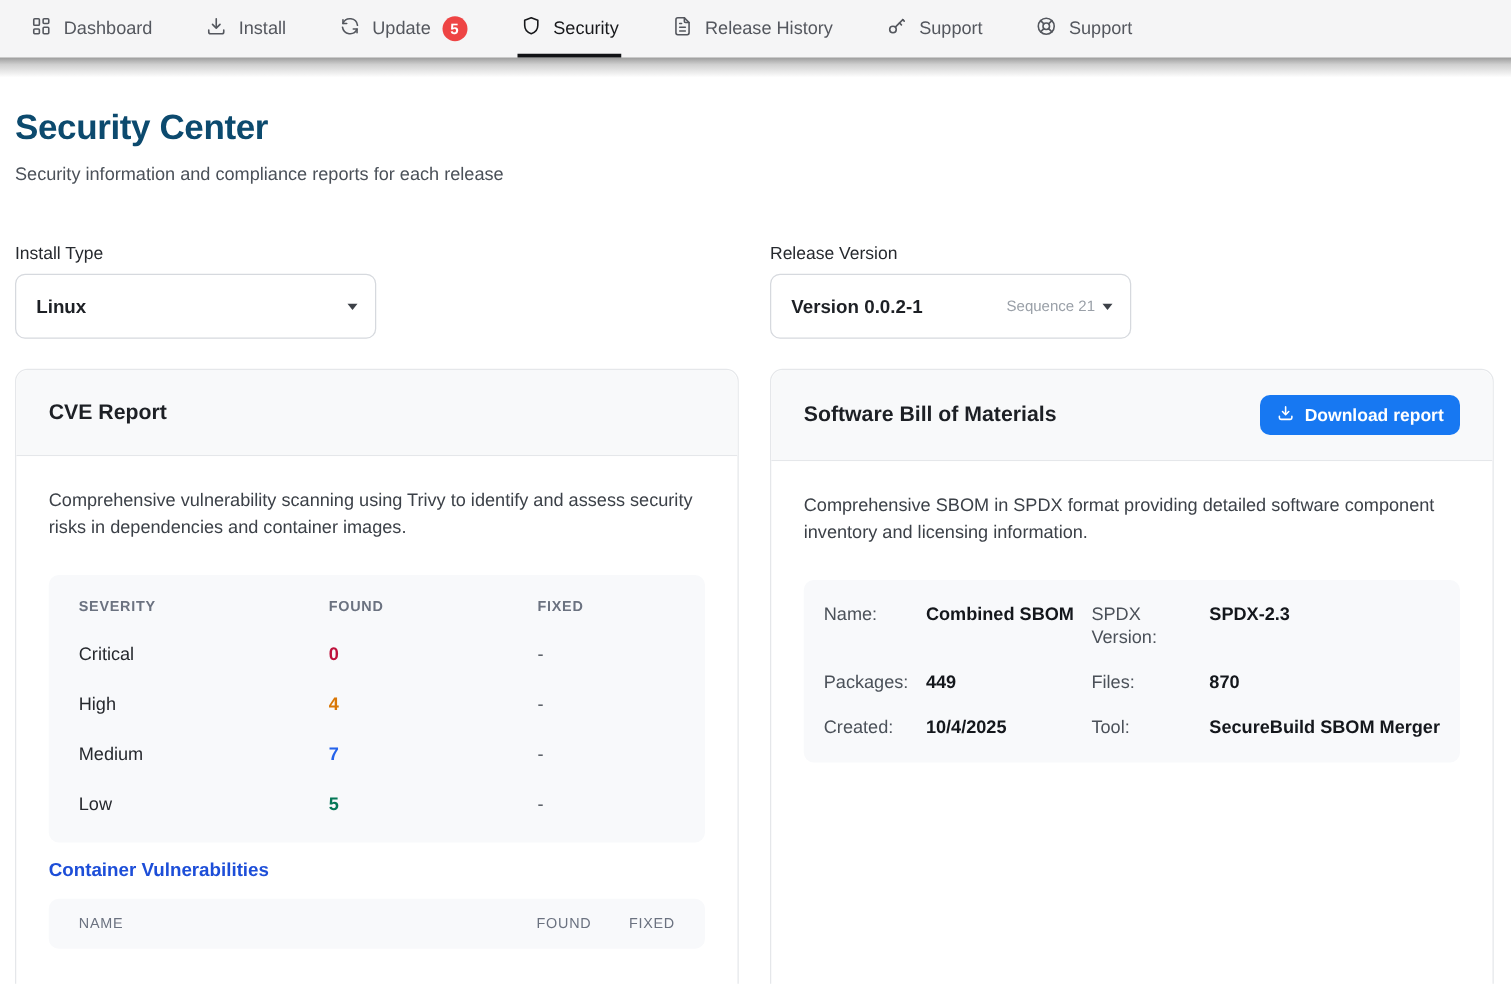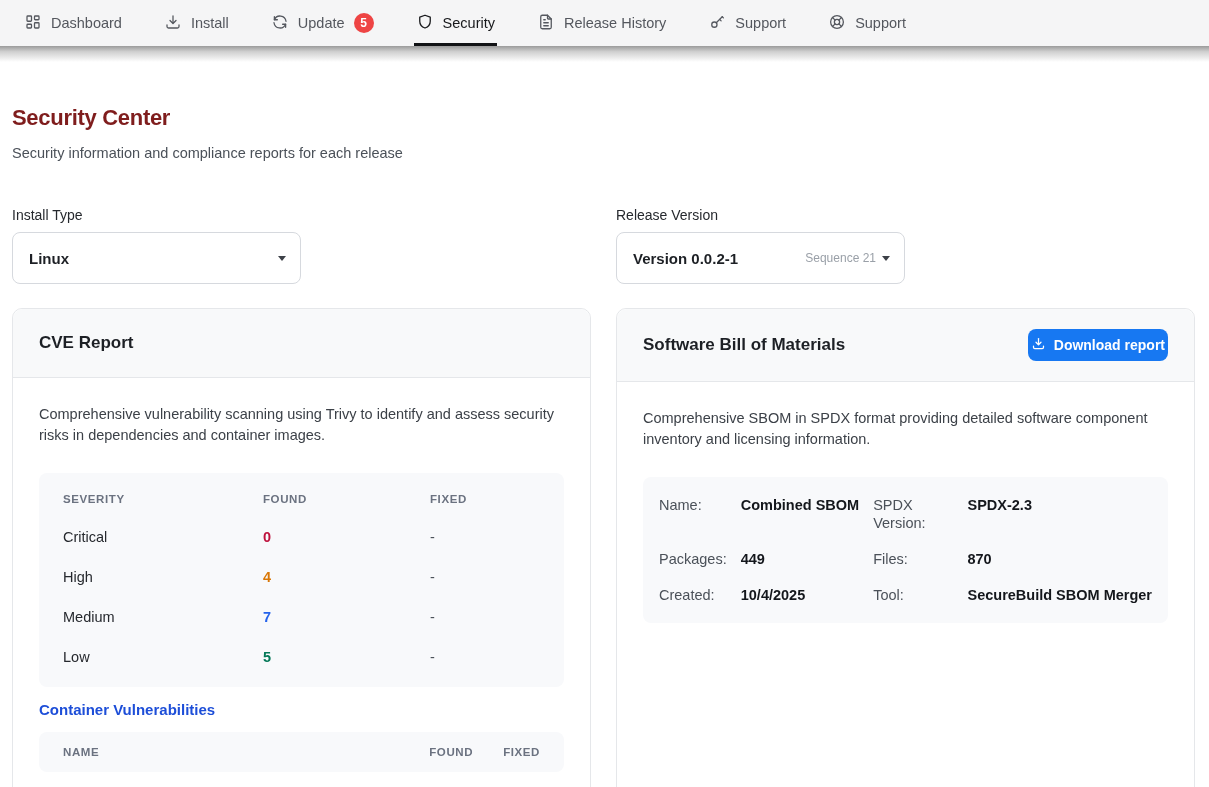--- a/index.html
+++ b/index.html
@@ -17,21 +17,21 @@
   .nav-item.active::after { content: ""; position: absolute; left: -2px; right: -2px;
     bottom: 0; height: 3px; background: #111215; }
   .badge { background: #ee4444; color: #fff; border-radius: 50%; width: 20px; height: 20px;
     display: inline-flex; align-items: center; justify-content: center;
     font-size: 12px; font-weight: 700; }
 
   .scroll-shadow { height: 16px; background: linear-gradient(180deg, #9b9b9b 0%, #cfcfcf 35%, #ffffff 100%); }
 
   
   main { padding: 0 14px 0 12px; }
-  h1 { font-size: 22px; font-weight: 700; color: #7f1d1d; margin-top: 43px; letter-spacing: -0.3px; }
+  h1 { font-size: 28px; font-weight: 700; color: #0c4a6e; margin-top: 24px; letter-spacing: -0.3px; }
   .subtitle { font-size: 14.5px; color: #4b5159; margin-top: 14px; }
 
   
   .filters { display: grid; grid-template-columns: 1fr 1fr; gap: 25px; margin-top: 46px; }
   .filter label { display: block; font-size: 14px; color: #26292e; margin-bottom: 9px; }
   .select { width: 289px; height: 52px; background: #fff; border: 1px solid #d6d9de;
     border-radius: 8px; display: flex; align-items: center; padding: 0 14px 0 16px;
     cursor: pointer; }
   .sel-value { font-size: 15px; font-weight: 700; color: #1d2025; flex: 1; }
   .sel-meta { font-size: 12px; color: #9aa0a8; margin-right: 6px; }
@@ -44,42 +44,42 @@
   .card { border: 1px solid #e5e7ea; border-radius: 10px; background: #fff; min-height: 520px; }
   .card-header { background: #f8f9fa; border-bottom: 1px solid #e5e7ea;
     border-radius: 10px 10px 0 0; padding: 20px 26px; display: flex;
     align-items: center; justify-content: space-between; min-height: 69px; }
   .card-header h2 { font-size: 17px; font-weight: 600; color: #1d2025; }
   .card-body { padding: 26px; }
   .desc { font-size: 14.5px; color: #3c4148; line-height: 1.48; max-width: 520px; }
 
   
   .btn-primary { display: inline-flex; align-items: center; gap: 8px; background: #1778f2;
-    color: #fff; border: none; border-radius: 8px; padding: 7px 3px; font-size: 14px;
+    color: #fff; border: none; border-radius: 8px; padding: 7px 13px; font-size: 14px;
     font-weight: 600; font-family: inherit; cursor: pointer; }
   .btn-primary svg { width: 15px; height: 15px; stroke: #fff; fill: none;
     stroke-width: 2; stroke-linecap: round; stroke-linejoin: round; }
 
   
   .sev-table { background: #f8f9fb; border-radius: 8px; margin-top: 26px; padding: 8px 0 10px; }
   .sev-head, .sev-row { display: grid; grid-template-columns: 200px 167px 1fr;
     padding: 0 24px; align-items: center; }
   .sev-head { padding-top: 12px; padding-bottom: 12px; }
   .sev-head span { font-size: 11.5px; font-weight: 700; letter-spacing: 0.6px;
     color: #6b7280; text-transform: uppercase; }
   .sev-row { padding-top: 12px; padding-bottom: 12px; }
   .sev-row .sev-name { font-size: 14.5px; color: #26292e; }
   .sev-row .sev-found { font-size: 14.5px; font-weight: 700; }
   .sev-row .sev-fixed { font-size: 14.5px; color: #4b5159; }
 
   
   .cv-title { font-size: 15px; font-weight: 600; color: #1d4ed8; margin-top: 14px; }
   .cv-head { background: #f8f9fb; border-radius: 8px; margin-top: 14px; height: 40px;
     display: flex; align-items: center; padding: 0 24px; }
-  .cv-head span { font-size: 11.5px; font-weight: 700; letter-spacing: 0.6px;
+  .cv-head span { font-size: 11.5px; font-weight: 400; letter-spacing: 0.6px;
     color: #6b7280; text-transform: uppercase; }
   .cv-head .cv-name { flex: 1; }
   .cv-head .cv-found { margin-right: 30px; }
 
   
   .sbom-grid { background: #f8f9fb; border-radius: 8px; margin-top: 26px;
     padding: 10px 16px; display: grid; grid-template-columns: auto 1fr auto 1fr;
     column-gap: 14px; }
   .sbom-grid > span { padding: 9px 0; font-size: 14.5px; line-height: 18px; }
   .sbom-label { color: #4b5159; }

